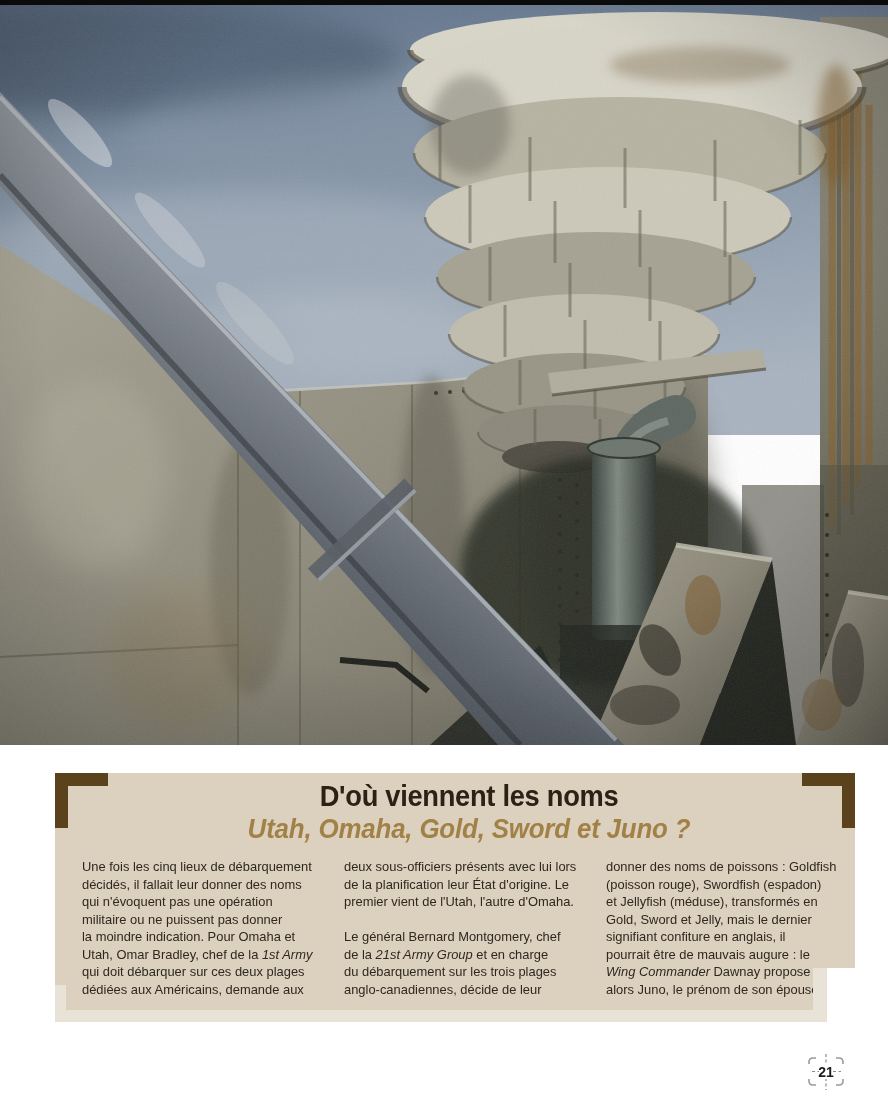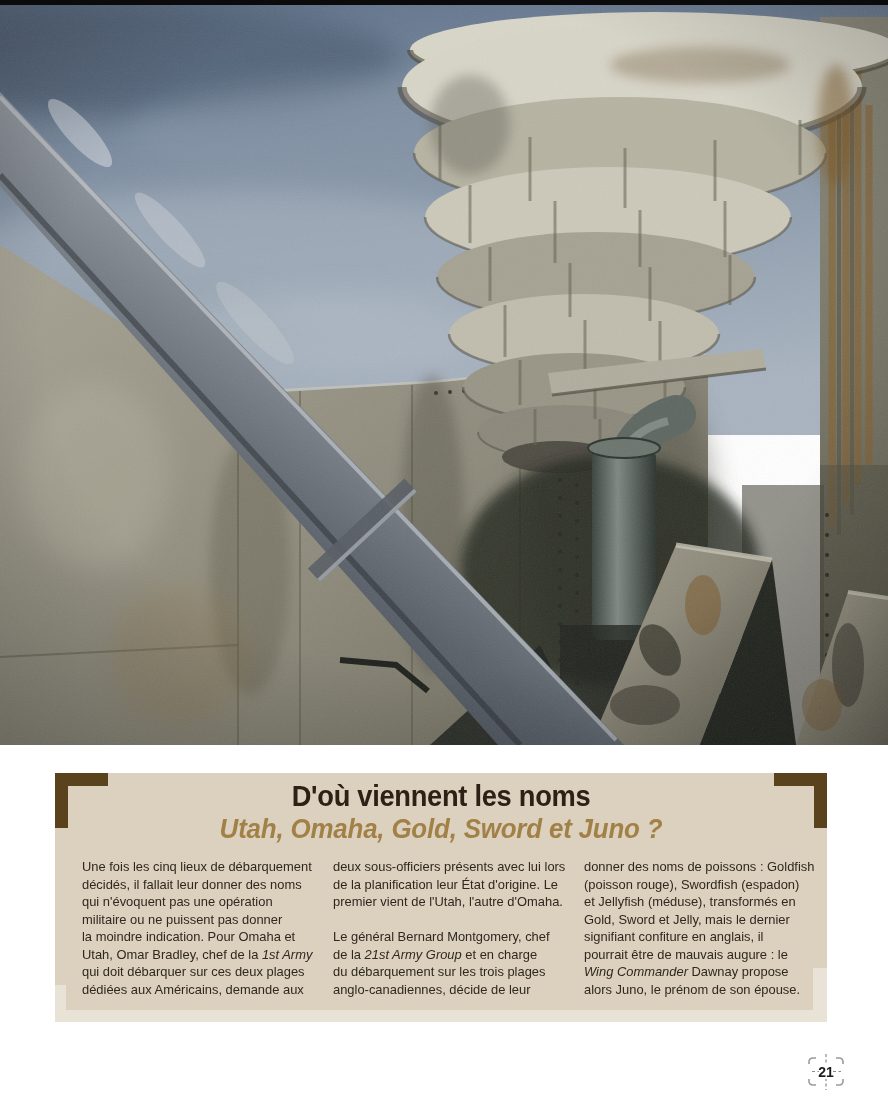--- a/index.html
+++ b/index.html
@@ -13,37 +13,38 @@
 
   
   .box-backing{
     position:absolute;left:55px;top:773px;width:772px;height:249px;
     background:#e9e2d6;
   }
   .infobox{
     position:absolute;left:55px;top:773px;width:772px;height:237px;
     background:#dcd0bf;
     clip-path:polygon(0 0,100% 0,100% 195px,758px 195px,758px 100%,11px 100%,11px 212px,0 212px);
+    padding-left:28px;
   }
   .bracket{position:absolute;width:53px;height:55px;border-top:13px solid #5a431c;box-sizing:border-box;}
   .bracket.tl{left:0;top:0;border-left:13px solid #5a431c;}
   .bracket.tr{right:0;top:0;border-right:13px solid #5a431c;}
   .box-title{
     margin:0;padding-top:7px;text-align:center;
     font-size:29px;line-height:33px;font-weight:bold;color:#2b2115;
     transform:scaleX(.94);letter-spacing:-.3px;
   }
   .box-subtitle{
     margin:0;text-align:center;font-size:27px;line-height:32px;
     font-weight:bold;font-style:italic;color:#a28147;
     transform:scaleX(.96);letter-spacing:-.2px;
   }
   .cols{
     position:absolute;left:27px;top:85px;width:726px;
-    display:flex;gap:29px;
+    display:flex;gap:40px;
   }
   .col{width:222px;font-size:13.6px;line-height:17.5px;color:#2e281e;}
   .tline{white-space:nowrap;transform:scaleX(.95);transform-origin:0 50%;}
   .tline .it{font-style:italic;}
 
   
   .page-marker{position:absolute;left:804px;top:1052px;width:46px;height:40px;}
 </style>
 </head>
 <body>

